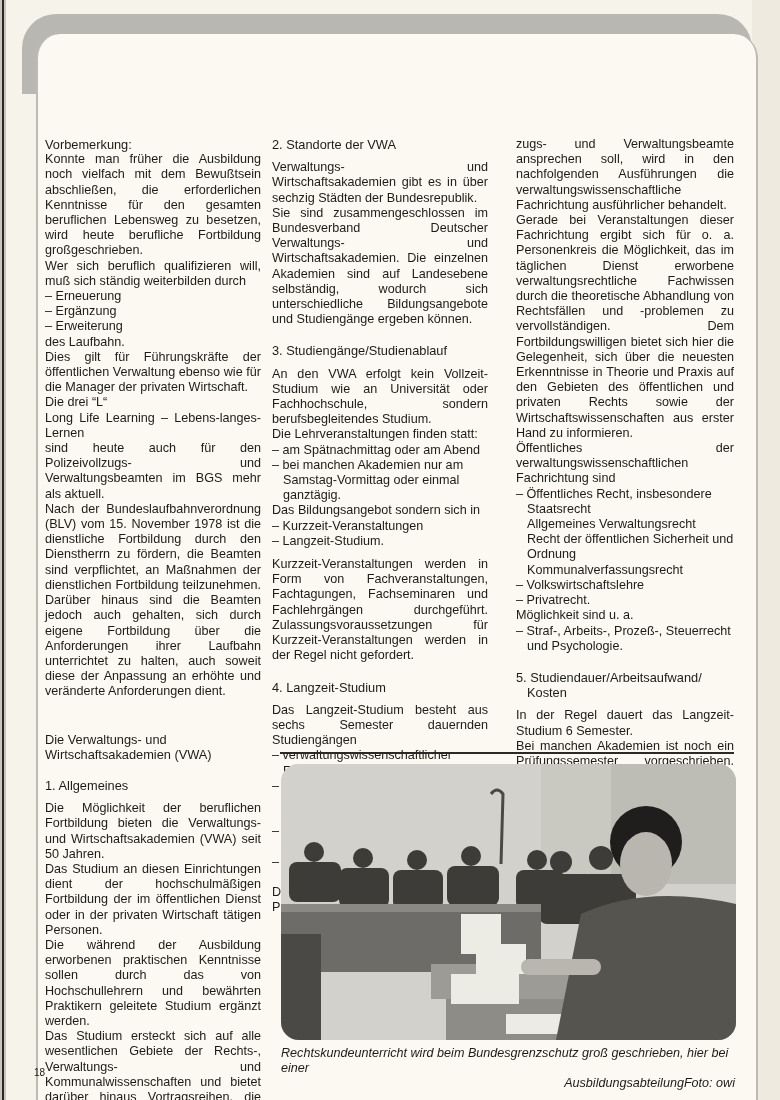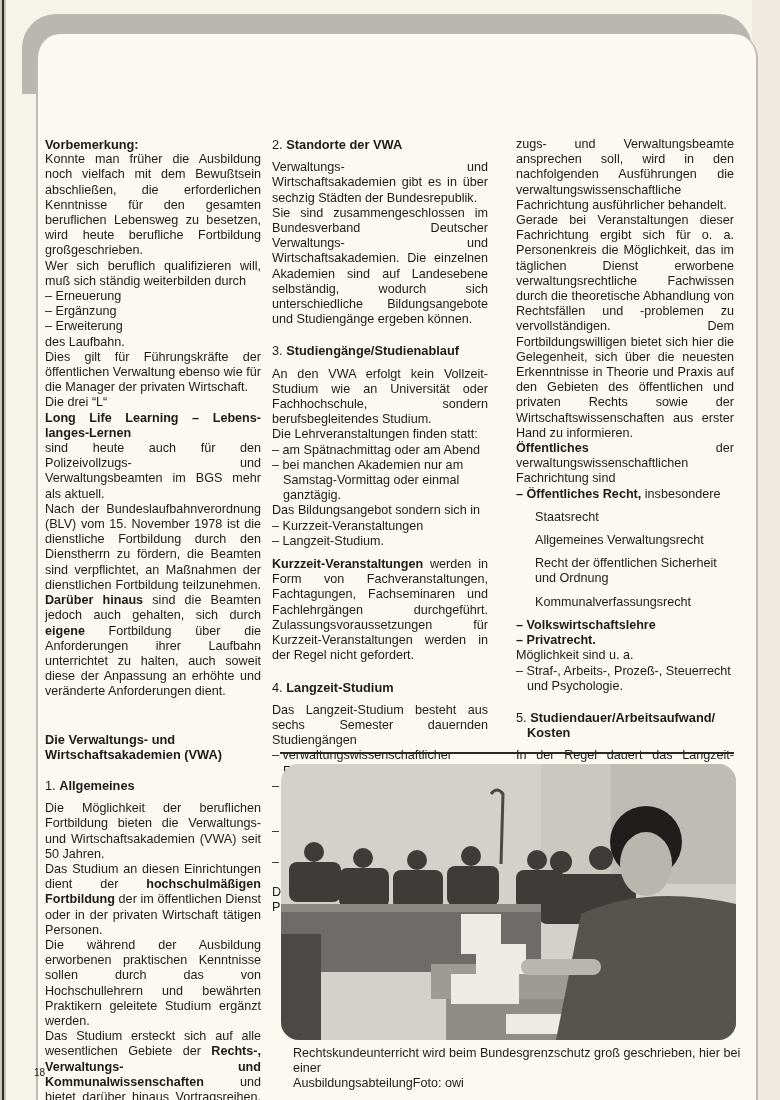--- a/index.html
+++ b/index.html
@@ -19,35 +19,35 @@
   .page-panel {
     position:absolute; left:36px; top:34px; width:718px; height:1066px;
     background:#fbf9f2; border-radius:24px 24px 0 0;
     border-left:2px solid #bdbab3; border-right:2px solid #bdbab3;
   }
   .col { position:absolute; font-size:12.6px; line-height:15.2px; }
   .col1 { left:45px; top:137px; width:216px; }
   .col2 { left:272px; top:137px; width:216px; }
   .col3 { left:516px; top:137px; width:218px; }
   .p { margin:0; text-align:justify; }
-  .b { font-weight:bold; }
+  .b { font-weight:normal; }
   .h { font-size:12.8px; margin:0; }
   .li { margin:0; padding-left:11px; text-indent:-11px; }
-  .ind { padding-left:11px; margin:8px; }
+  .ind { padding-left:11px; margin:0; }
   .gap-s { height:8px; }
   .gap-m { height:16px; }
   .gap-l { height:32px; }
   .rule { position:absolute; left:280px; top:752px; width:454px; height:2px; background:#2b2926; }
   .photo {
     position:absolute; left:281px; top:764px; width:455px; height:276px;
     border-radius:18px; overflow:hidden;
     background:linear-gradient(90deg,#cfcfca 0%,#d9d8d2 40%,#c4c3bc 70%,#a8a7a1 100%);
   }
-  .caption { position:absolute; left:293px; top:1046px; width:454px; font-size:12.6px; line-height:15px; }
-  .caption .line2 { display:flex; justify-content:flex-start; }
+  .caption { position:absolute; left:281px; top:1046px; width:454px; font-size:12.6px; line-height:15px; font-style:italic; }
+  .caption .line2 { display:flex; justify-content:flex-end; }
   .page-num { position:absolute; left:34px; top:1067px; font-size:10px; }
 </style>
 </head>
 <body>
 
 <div class="outer-left-edge"></div>
 <div class="right-margin"></div>
 <div class="frame-top"></div>
 <div class="page-panel"></div>
 

